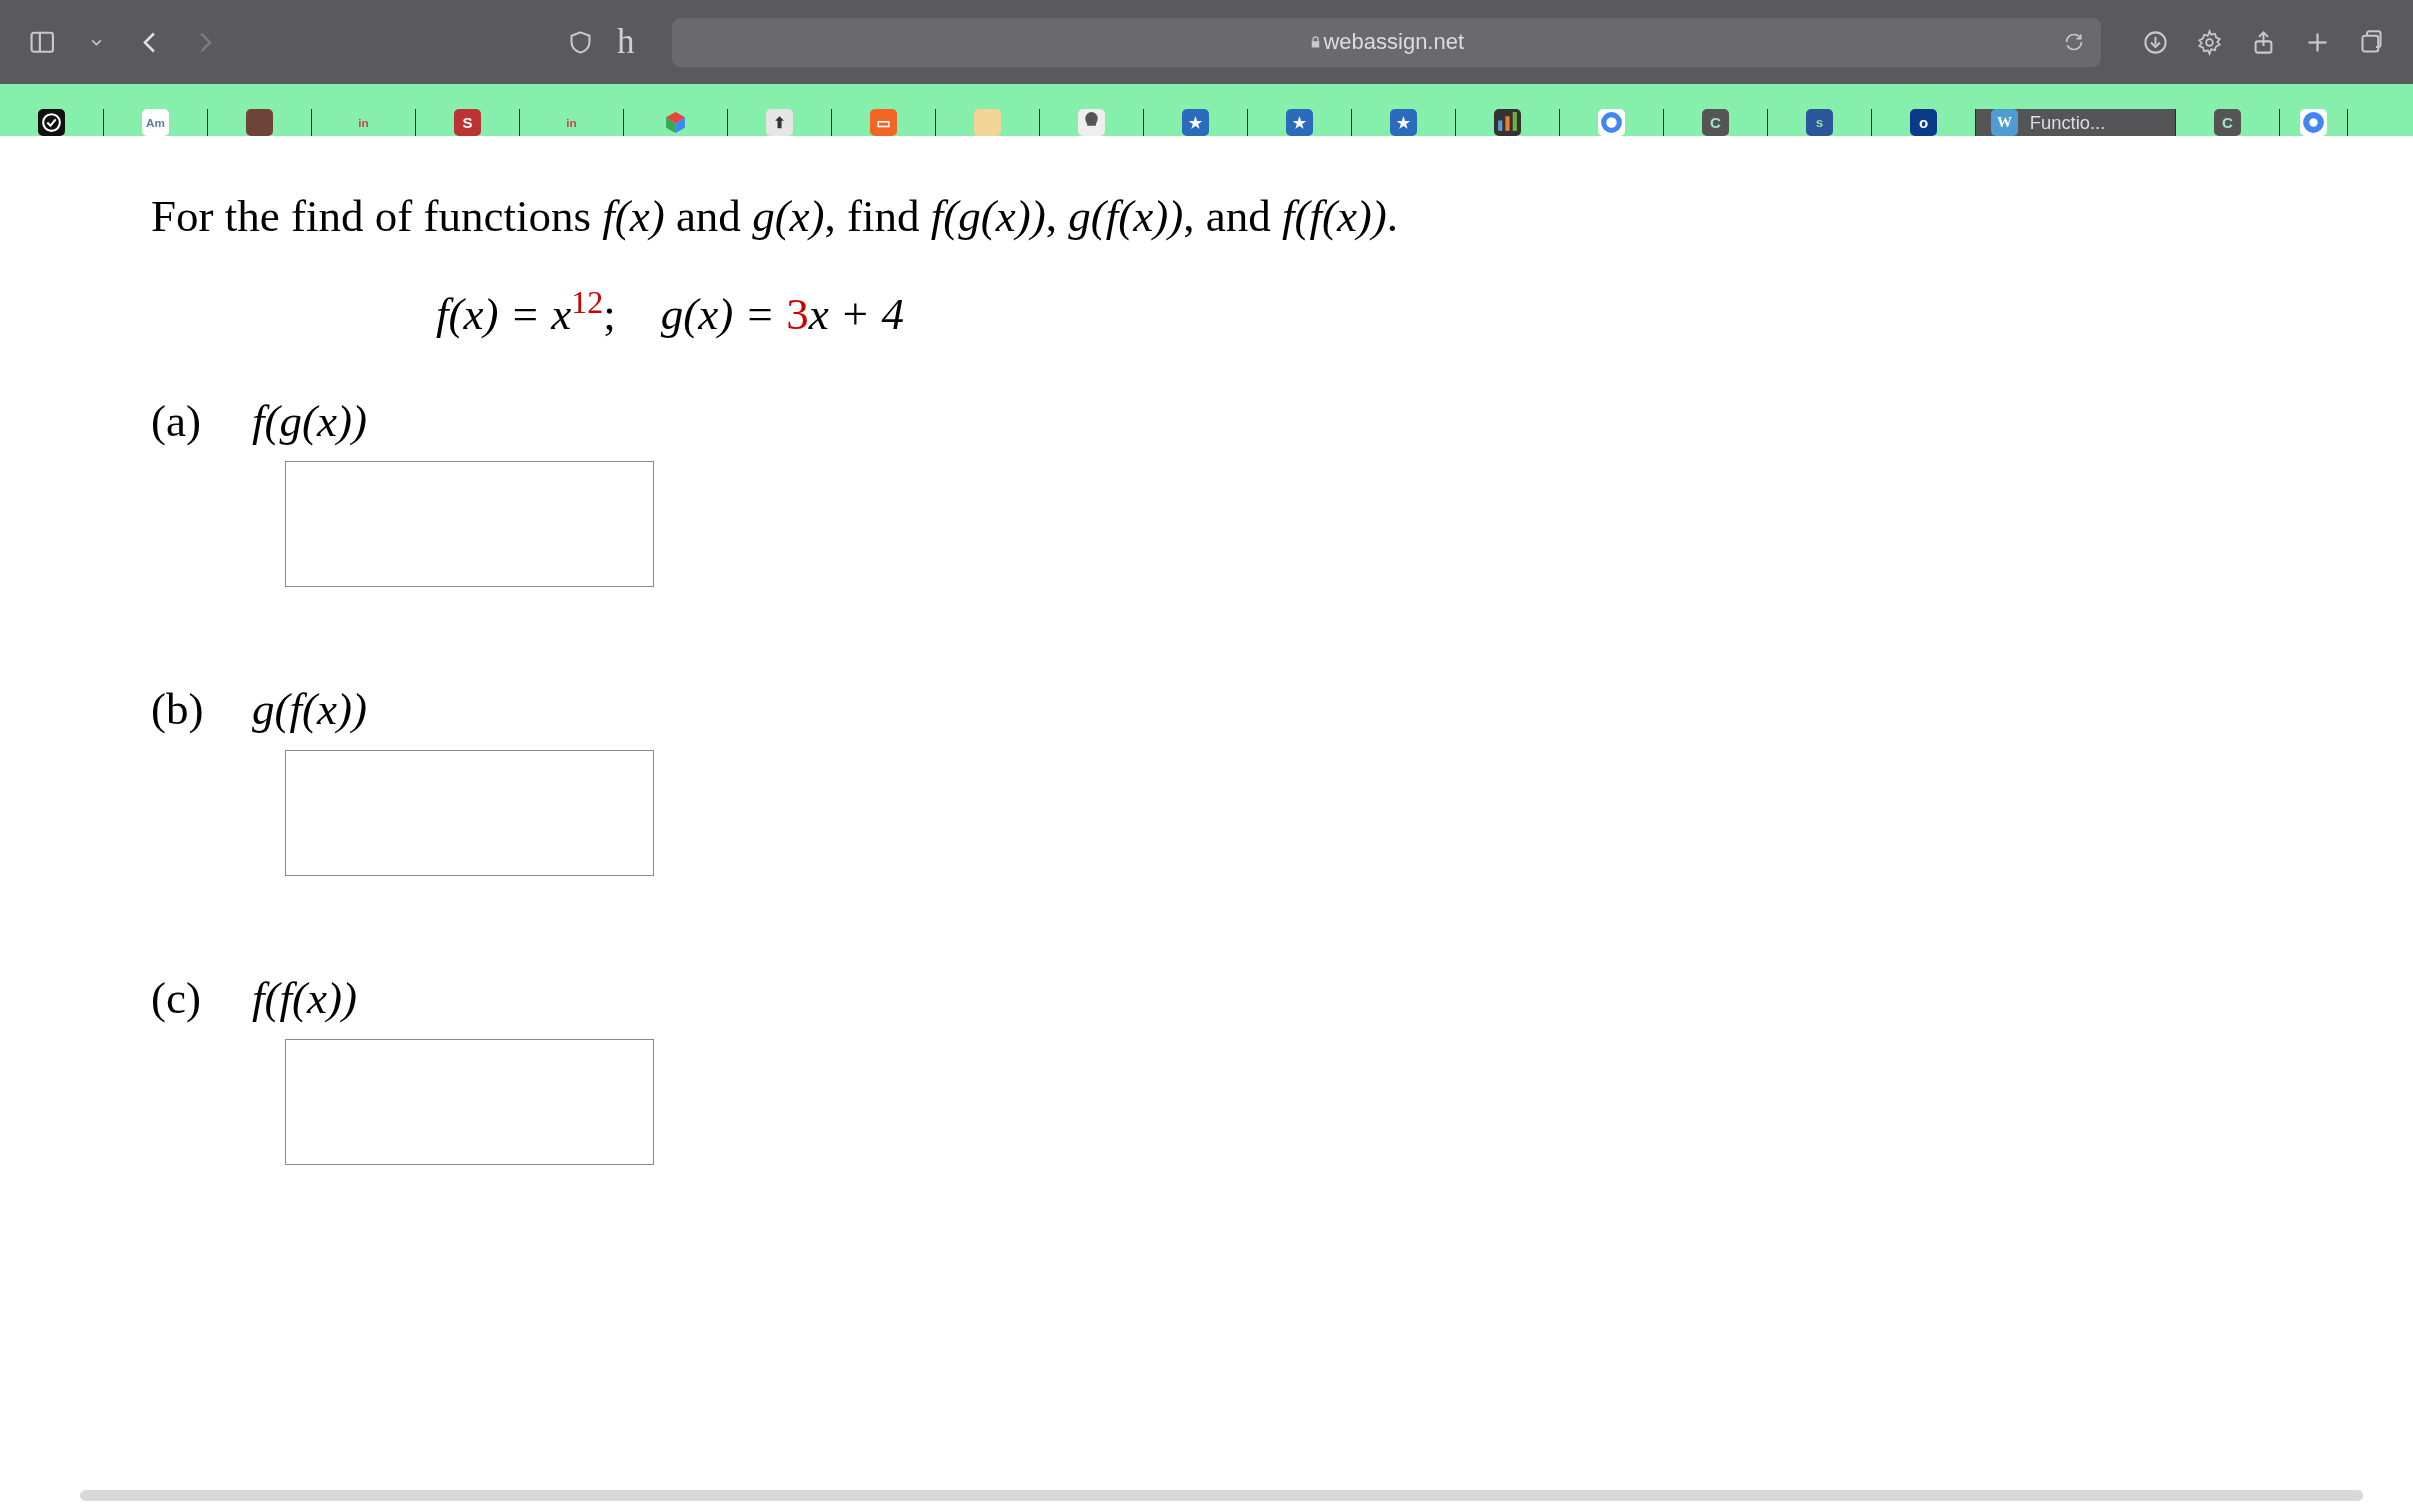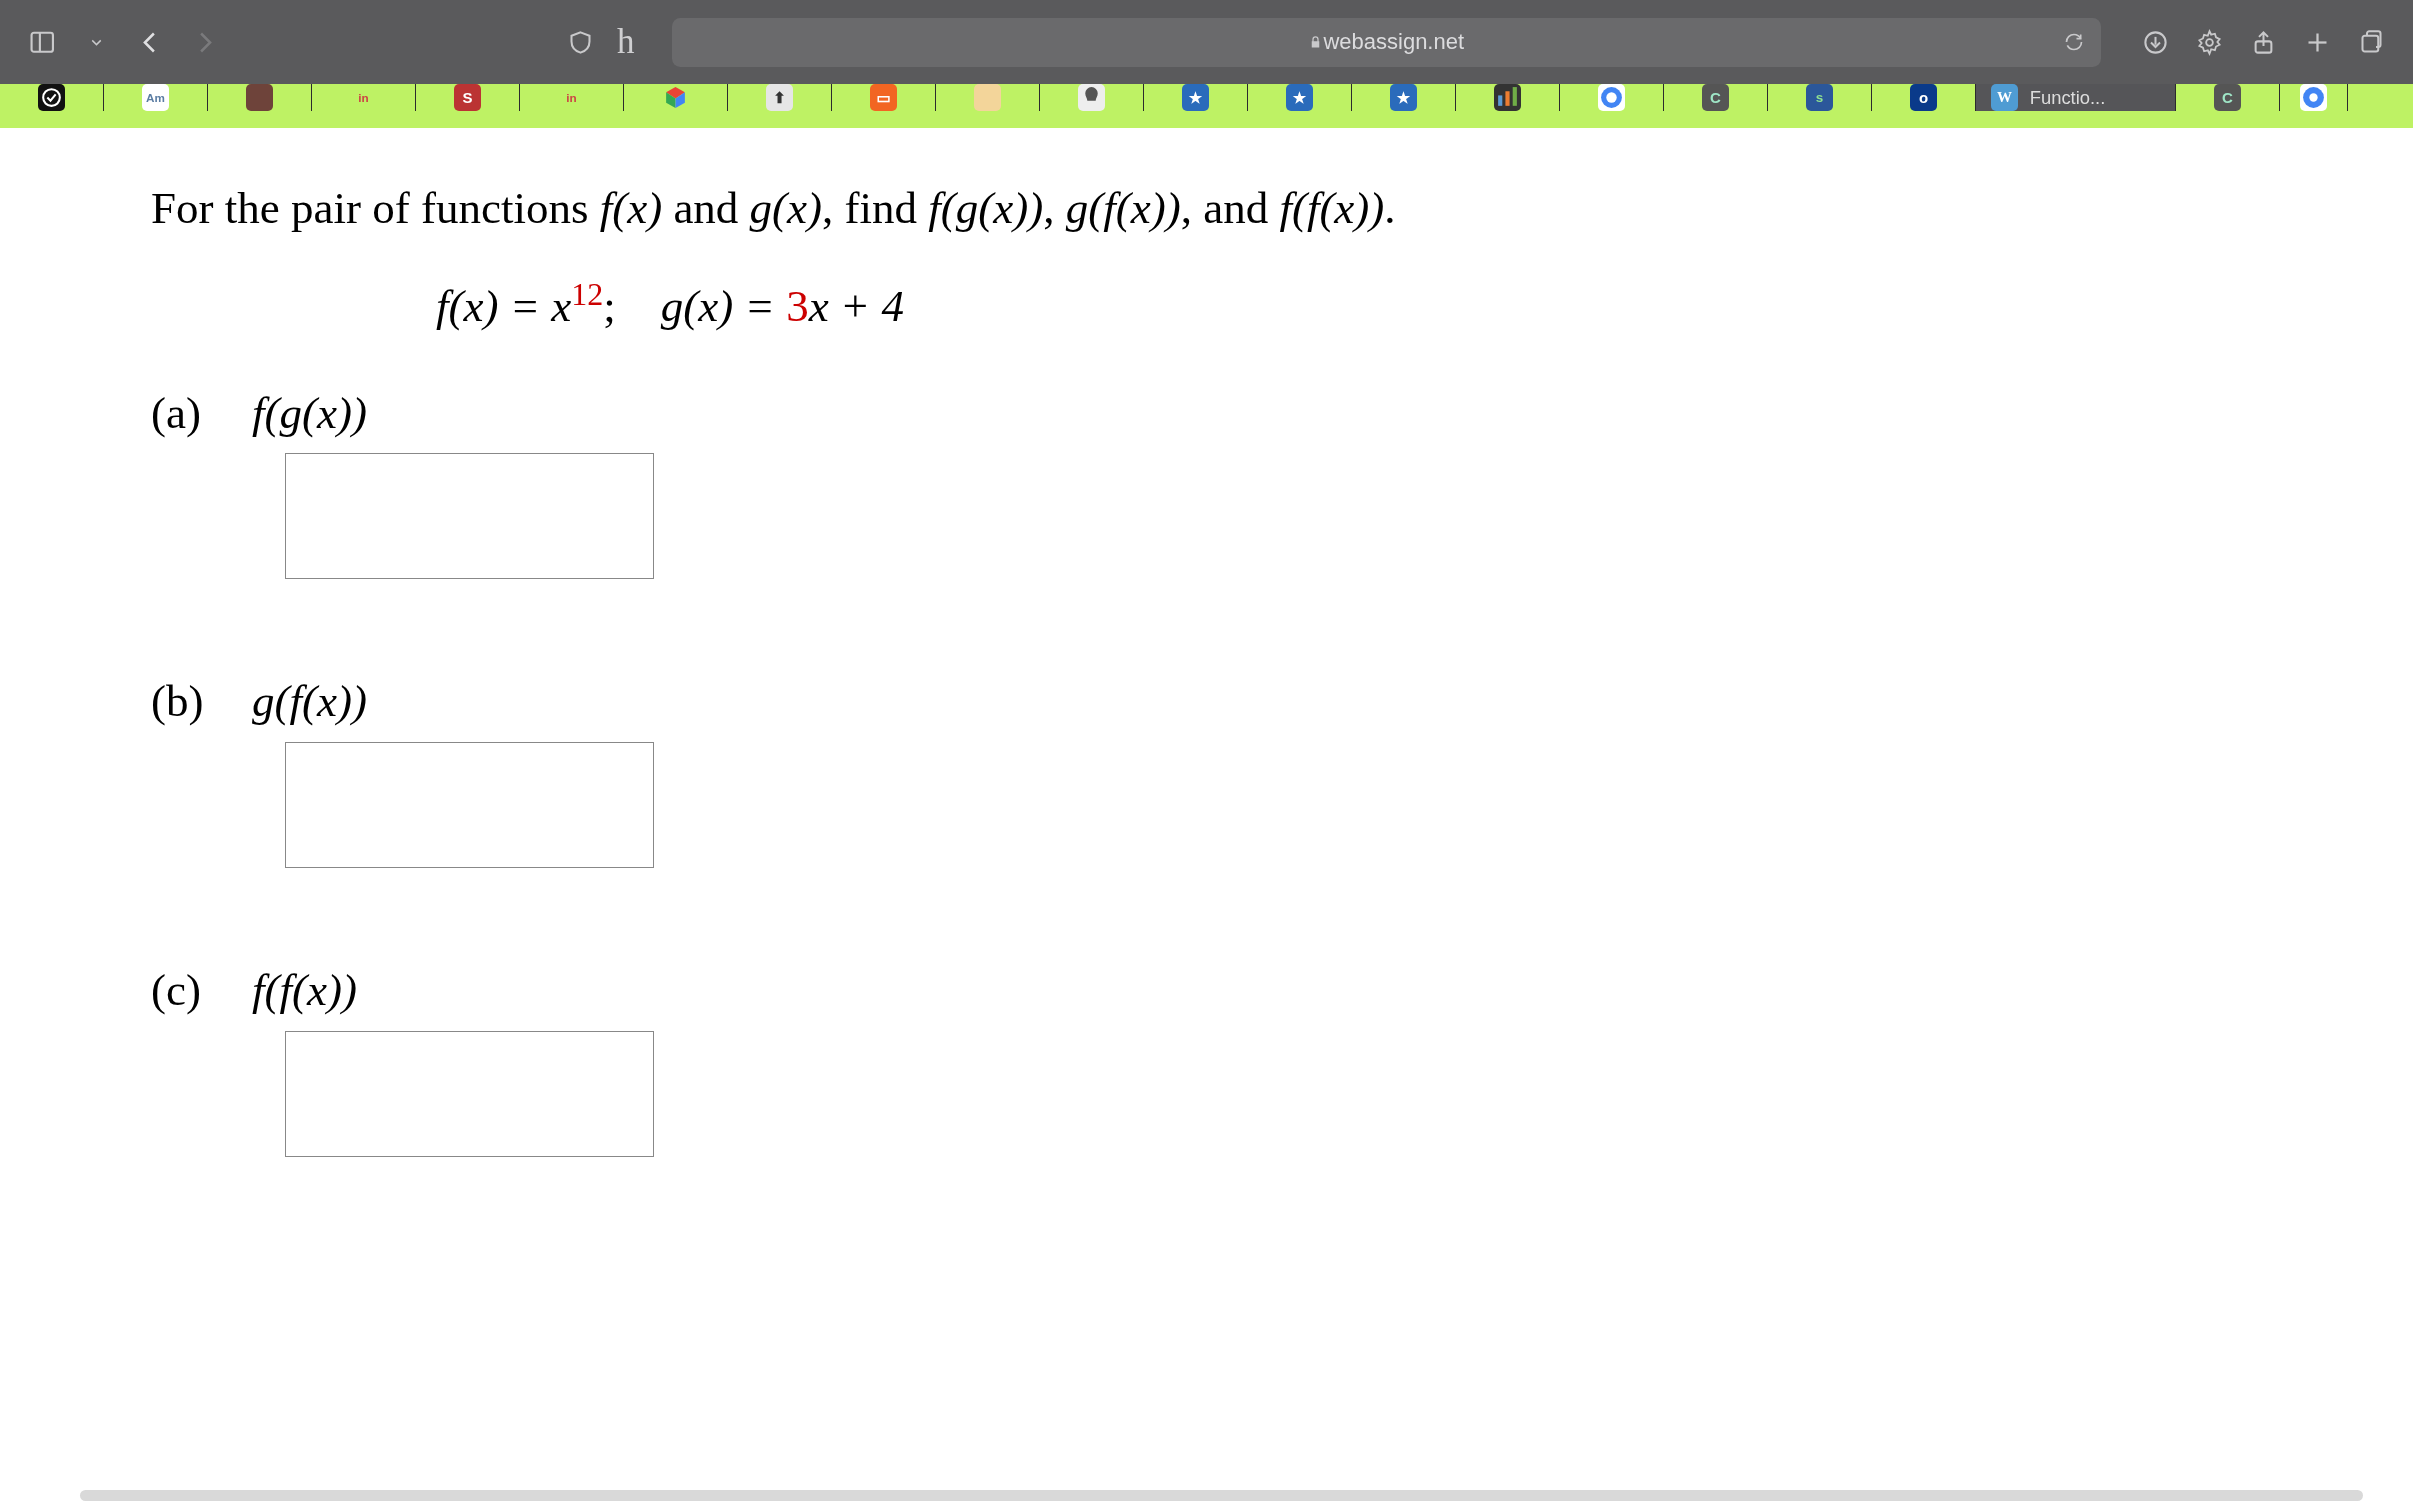--- a/index.html
+++ b/index.html
@@ -4,21 +4,21 @@
 <style>
   html,body{margin:0;padding:0;width:2413px;height:1508px;background:#fff;font-family:"Times New Roman",Times,serif;color:#000;overflow:hidden}
   
   .toolbar{background:#5a5a5c;height:84px;display:flex;align-items:center;padding:0 25px;gap:20px;color:#d7d7d8;font-family:-apple-system,Helvetica,Arial,sans-serif}
   .tb-btn{width:34px;height:34px;display:flex;align-items:center;justify-content:center;fill:#c9c9cb;stroke:#c9c9cb}
   .urlbar{flex:1;margin:0 17px;background:#6a6a6c;height:49px;border-radius:8.4px;display:flex;align-items:center;justify-content:center;gap:0;color:#dcdcde;font-size:22px;position:relative}
   .urlbar .lock{width:15px;height:15px}
   .urlbar .reload{position:absolute;right:17px;top:50%;transform:translateY(-50%);width:20px;height:20px;stroke:#c9c9cb;fill:none}
   .script-h{font-family:"Brush Script MT","Segoe Script",cursive;font-size:35px;color:#cfcfd1}
   
-  .tabstrip{height:44px;background:#bef264;display:flex;align-items:flex-start;color:#ddd;font-family:-apple-system,Helvetica,Arial,sans-serif;font-size:18.4px}
+  .tabstrip{height:52px;background:#86efac;display:flex;align-items:flex-end;color:#ddd;font-family:-apple-system,Helvetica,Arial,sans-serif;font-size:18.4px}
   .tab{flex:0 0 103px;border-right:0.8px solid #2b2b2d;display:flex;align-items:center;justify-content:center;position:relative}
   .tab.active{background:#555558;flex:0 0 184px;justify-content:flex-start;padding-left:15px;gap:11.7px}
   .tab svg{width:25px;height:25px}
   .favicon{width:27px;height:27px;border-radius:5px;display:flex;align-items:center;justify-content:center;font-size:15px;font-weight:bold;color:#fff}
   .mini{font-size:11.7px}
   
   .page{padding:50px 117px 34px 151px;font-size:45px;line-height:1.35}
   .prompt{margin-bottom:34px}
   .defs{text-align:left;padding-left:285px;font-size:45px;margin-bottom:46px}
   .defs .exp{font-size:32px;vertical-align:super;color:#c00}
@@ -209,21 +209,21 @@
           <circle cx="24" cy="24" r="20" fill="#4285f4"></circle>
           <circle cx="24" cy="24" r="8" fill="#fff"></circle>
         </svg>
       </div>
     </div>
 </div>
 
 <div class="page">
 
   <div class="prompt">
-    <span>For the pair of functions </span><em class="fn">f(x)</em><span> and </span><em class="fn">g(x)</em><span>, find </span><em class="fn">f(g(x))</em><span>, </span><em class="fn">g(f(x))</em><span>, and </span><em class="fn">f(f(x))</em><span>.</span>
+    <span>For the find of functions </span><em class="fn">f(x)</em><span> and </span><em class="fn">g(x)</em><span>, find </span><em class="fn">f(g(x))</em><span>, </span><em class="fn">g(f(x))</em><span>, and </span><em class="fn">f(f(x))</em><span>.</span>
   </div>
 
   <div class="defs">
     <em class="fn">f(x) = x</em><span class="exp">12</span><span>; </span><em class="fn">g(x) = </em><span class="rednum">3</span><em class="fn">x + 4</em>
   </div>
 
   <div class="part">
     <span class="part-label">(a)</span>
     <em class="fn">f(g(x))</em>
   </div>

